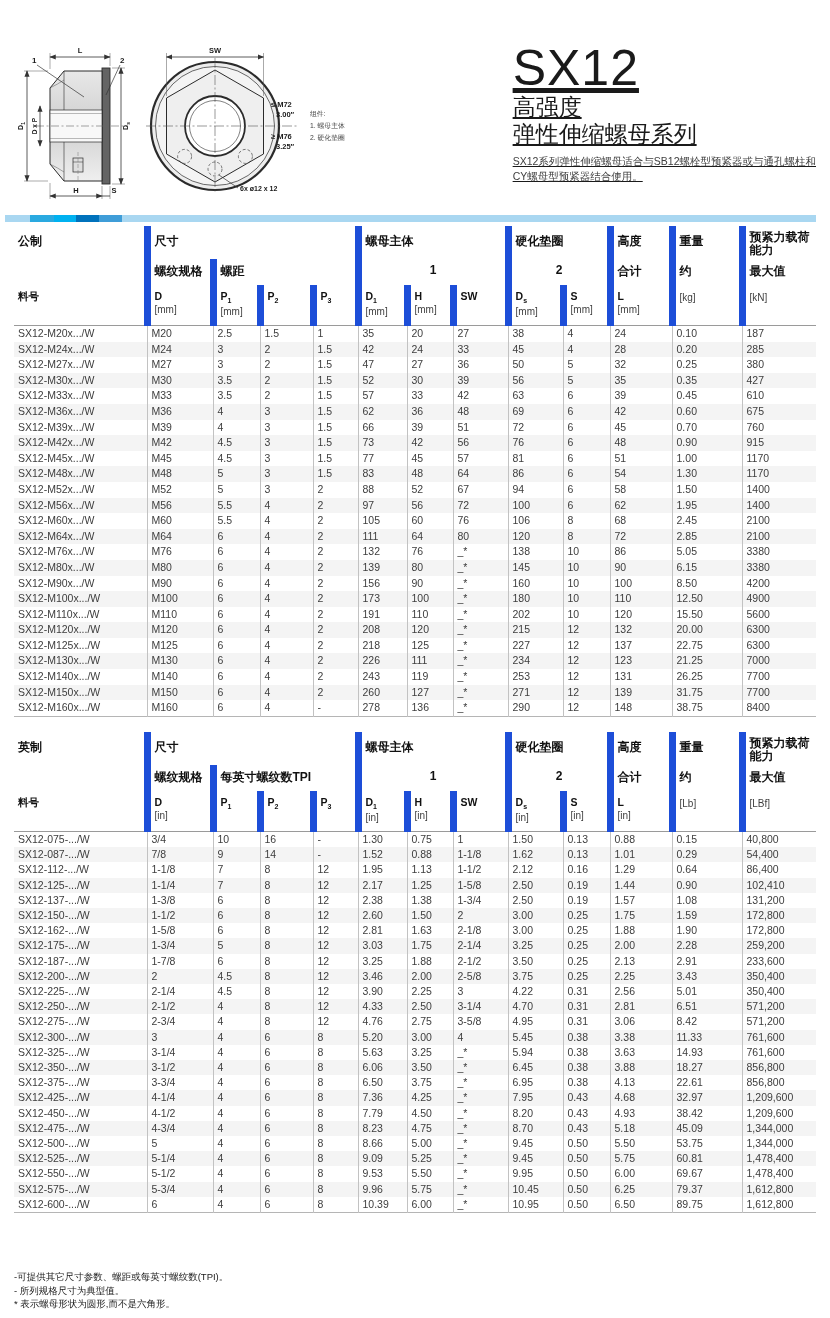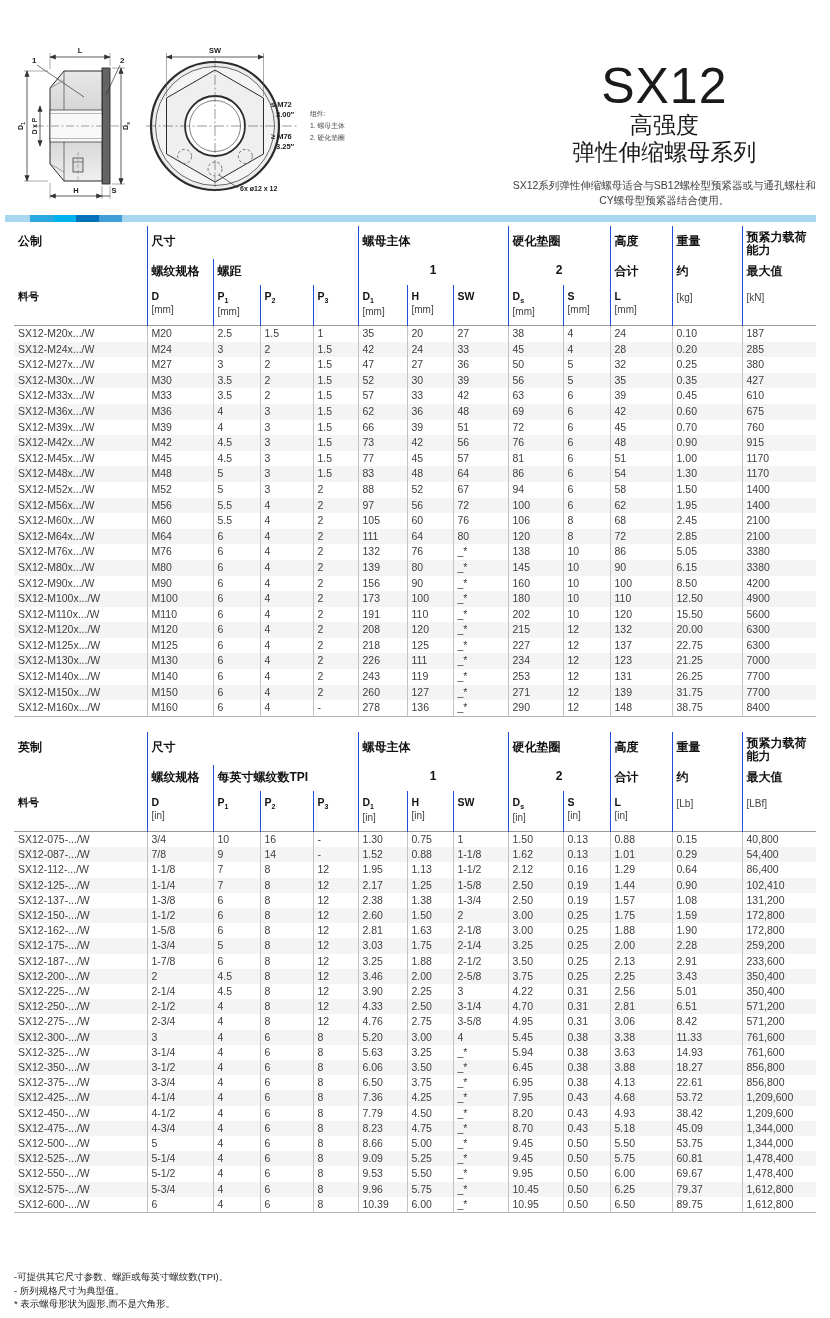--- a/index.html
+++ b/index.html
@@ -1,23 +1,23 @@
 <!DOCTYPE html>
 <html><head>
 <meta charset="utf-8">
 <style>
   html,body{margin:0;padding:0;background:#fff;}
   body{font-family:"Liberation Sans","DejaVu Sans",sans-serif;}
   #page{position:relative;width:830px;height:1318px;background:#fff;overflow:hidden;}
 
   
-  #title-block{position:absolute;top:60px;right:14px;text-align:center;color:#1a1a1a;}
+  #title-block{position:absolute;top:42px;right:14px;text-align:left;color:#1a1a1a;text-decoration:underline;}
   #product-name{font-size:50px;line-height:52px;font-weight:400;letter-spacing:1px;}
   .subtitle{font-size:23px;line-height:27px;font-weight:400;}
-  #title-desc{margin-top:12px;font-size:10.5px;line-height:15px;color:#404040;}
+  #title-desc{margin-top:6px;font-size:10.5px;line-height:15px;color:#404040;}
 
   
   #accent-bar{position:absolute;left:5px;top:215px;width:811px;height:7px;}
   #accent-bar .seg{position:absolute;top:0;height:7px;}
 
   
   #drawing{position:absolute;left:10px;top:40px;}
 
   
   .tbl-wrap{position:absolute;left:14px;width:802px;}
@@ -30,21 +30,21 @@
   tr.h2 th{font-size:12px;padding:4px 0 0 4px;height:22px;}
   tr.h2 th.center{text-align:center;padding-left:0;}
   tr.h3 th{font-size:10.5px;padding:5px 0 5px 4px;height:30px;}
   tr.h1 th.preload{line-height:13px;padding-top:5px;}
   .cu{font-weight:normal;font-size:10px;color:#3f3f3f;margin-top:2px;min-height:11px;}
   sub{font-size:7px;}
   tbody td{font-size:10.5px;color:#3d3d3d;padding:0 0 0 4px;height:15.6px;line-height:15.6px;white-space:nowrap;overflow:hidden;}
   #imperial-table-wrap tbody td{height:15.2px;line-height:15.2px;}
   tbody tr:nth-child(even){background:#f4f4f4;}
   td.bl{border-left:1px solid #c2c2c2;}
-  th.blh{border-left:1px solid #1d4ed8;}
+  th.blh{border-left:7px solid #1d4ed8;}
 
   
   #footnotes{position:absolute;left:14px;top:1270px;font-size:9.5px;line-height:13.5px;color:#1a1a1a;}
 </style>
 </head>
 <body>
 
 <div id="page">
 
   <svg id="drawing" width="400" height="170" viewBox="0 0 400 170">
@@ -985,21 +985,21 @@
             <td class="bl">4-1/4</td>
             <td class="bl">4</td>
             <td class="bl">6</td>
             <td class="bl">8</td>
             <td class="bl">7.36</td>
             <td class="bl">4.25</td>
             <td class="bl">_*</td>
             <td class="bl">7.95</td>
             <td class="bl">0.43</td>
             <td class="bl">4.68</td>
-            <td class="bl">53.72</td>
+            <td class="bl">32.97</td>
             <td class="bl">1,209,600</td>
           </tr>
           <tr>
             <td>SX12-450-.../W</td>
             <td class="bl">4-1/2</td>
             <td class="bl">4</td>
             <td class="bl">6</td>
             <td class="bl">8</td>
             <td class="bl">7.79</td>
             <td class="bl">4.50</td>

